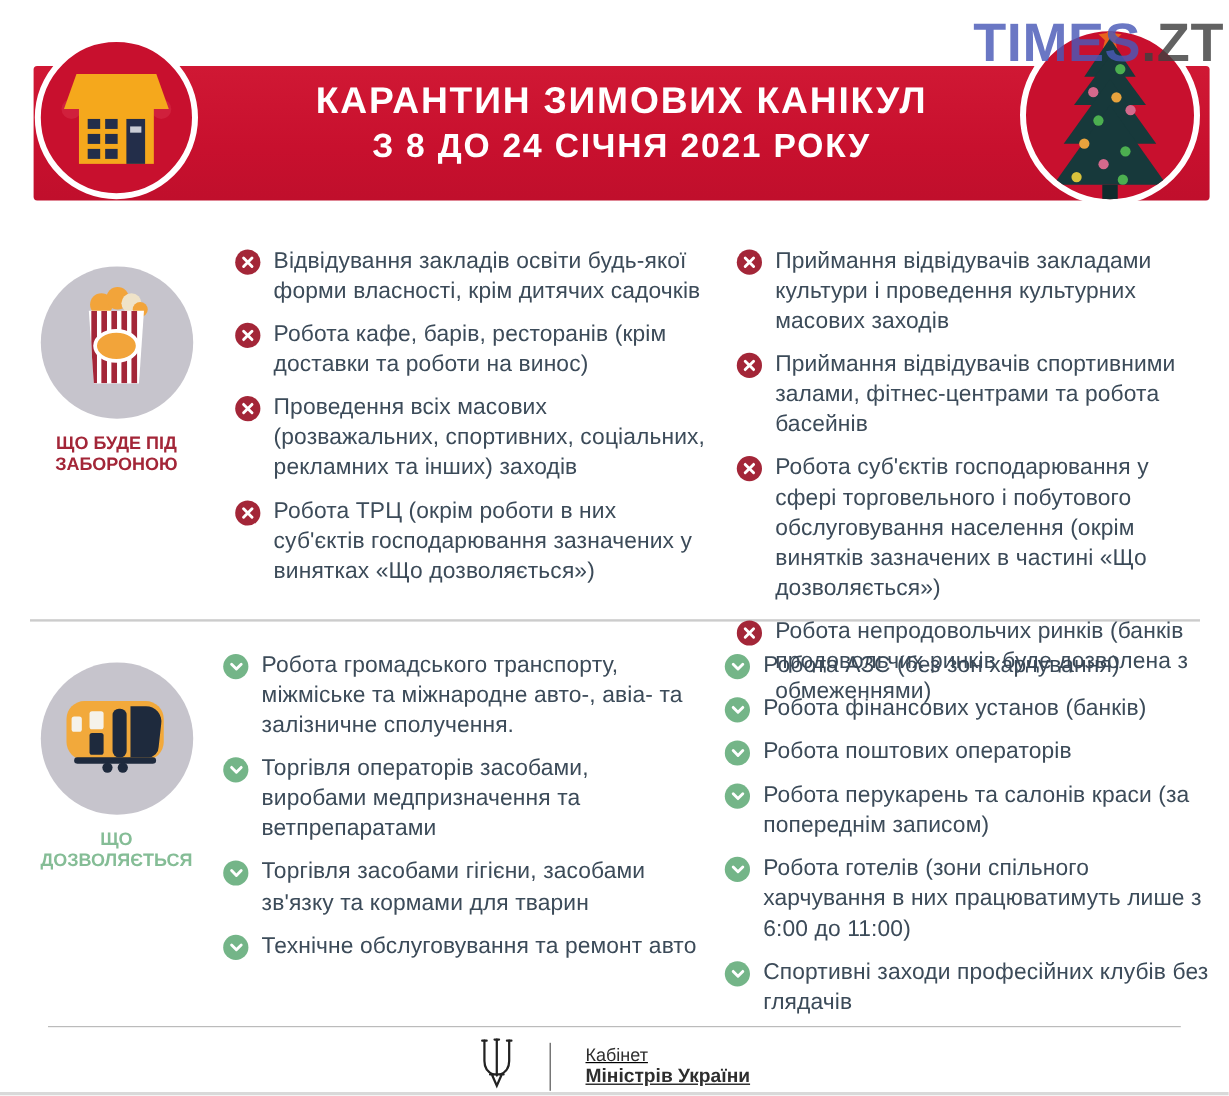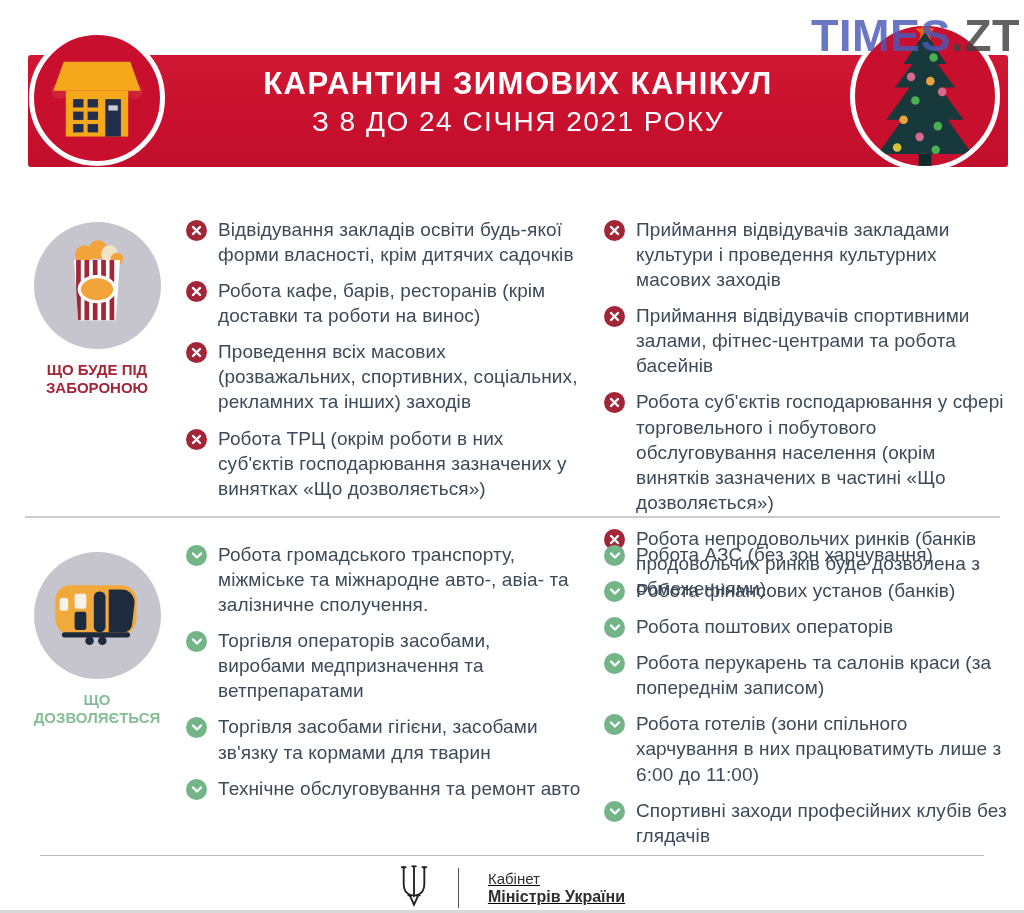--- a/index.html
+++ b/index.html
@@ -15,21 +15,21 @@
   
   .banner {
     position:absolute; left:28px; top:55px; width:980px; height:112px;
     background:linear-gradient(180deg,#d01834 0%, #c8102e 60%, #c00f2c 100%);
     border-radius:3px;
     text-align:center; color:#ffffff;
     padding-top:11px;
     z-index:1;
   }
   .banner .t1 { font-size:31px; font-weight:700; letter-spacing:1.5px; }
-  .banner .t2 { font-size:28px; font-weight:400; letter-spacing:1.5px; margin-top:4px; }
+  .banner .t2 { font-size:28px; font-weight:700; letter-spacing:1.5px; margin-top:4px; }
 
   .hero-circle {
     position:absolute; border-radius:50%;
     background:#c8102e; border:5px solid #ffffff;
     z-index:2; display:flex; align-items:center; justify-content:center;
   }
   .shop-circle { left:29px; top:30px; width:136px; height:136px; }
   .tree-circle { left:850px; top:21px; width:150px; height:150px; overflow:hidden; }
 
   .logo {
@@ -48,21 +48,21 @@
     width:127px; height:127px; border-radius:50%;
     background:#c6c4cc; margin:0 auto;
     display:flex; align-items:center; justify-content:center;
   }
   .rail-label { margin-top:12px; font-size:15px; font-weight:700; line-height:1.22; }
   .rail-label.red   { color:#a32638; }
   .rail-label.green { color:#85bd96; }
 
   
   .section { position:absolute; left:0; right:0; z-index:1; }
-  .section-prohibited { top:217px; }
+  .section-prohibited { top:205px;padding-left:10px; }
   .section-allowed    { top:542px; }
   .items-grid {
     margin-left:186px; margin-right:12px;
     display:grid; grid-template-columns:396px 1fr; column-gap:22px;
   }
   .item { display:flex; gap:11px; margin-bottom:11px; }
   .badge {
     flex:none; width:21px; height:21px; margin-top:3px;
     border-radius:50%; display:flex; align-items:center; justify-content:center;
   }

